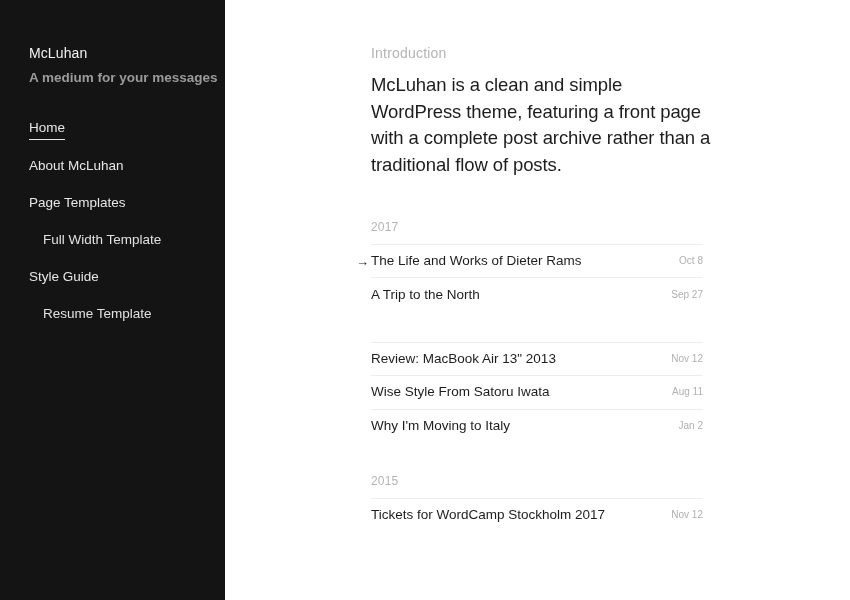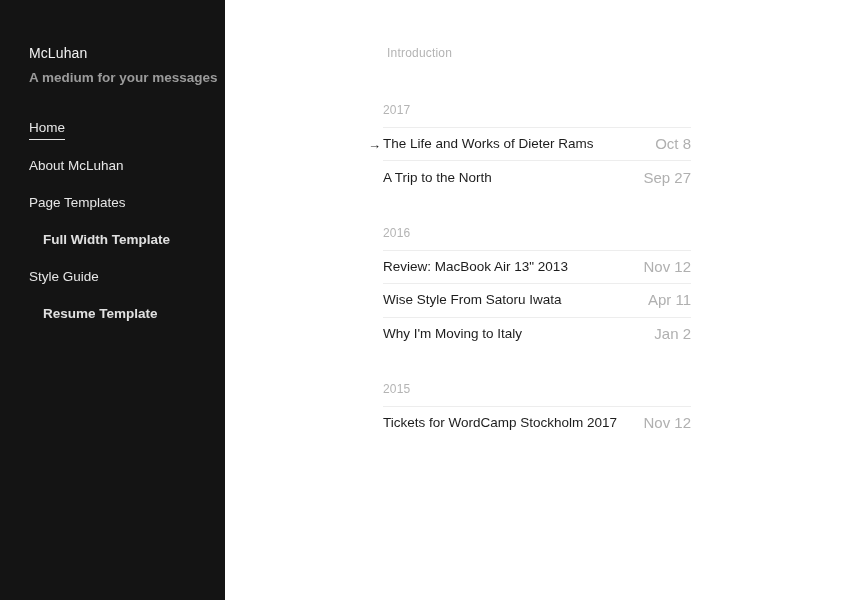--- a/index.html
+++ b/index.html
@@ -79,21 +79,20 @@
   .nav-item.current .nav-label {
     border-bottom: 1px solid #e6e6e6;
     padding-bottom: 1px;
   }
 
   .nav-item.sub {
     padding-left: 14px;
   }
   .nav-item.sub .nav-label {
     color: #e0e0e0;
-    font-weight: bold;
   }
 
   .nav-label {
     display: inline-block;
   }
 
   
   .main {
     flex: 1;
     height: 600px;
@@ -104,42 +103,42 @@
 
   .content {
     position: absolute;
     left: 146px;   
     top: 0;
     width: 332px;  
   }
 
   .eyebrow {
     color: #b4b4b4;
-    font-size: 12px;
+    font-size: 14px;
     line-height: 16px;
-    margin: 45px 0 0 16px;
+    margin: 45px 0 0 0;
     letter-spacing: 0.2px;
   }
 
   .intro {
     color: #1d1d1d;
     font-size: 18.5px;
     line-height: 26.5px;
     margin: 11px 0 0 0;
     font-weight: normal;
     letter-spacing: -0.1px;
     width: 340px;
   }
 
   .archive {
     margin-top: 41px;
   }
 
   .year-group {
-    margin: 12px;
+    margin: 0;
   }
   .year-group + .year-group {
     margin-top: 31px;
   }
 
   .year-label {
     color: #b4b4b4;
     font-size: 12px;
     line-height: 16px;
     margin: 0 0 9px 0;
@@ -160,21 +159,21 @@
   .post-title {
     color: #1d1d1d;
     font-size: 13.5px;
     line-height: 18px;
     white-space: nowrap;
     overflow: hidden;
   }
 
   .post-date {
     color: #b0b0b0;
-    font-size: 15px;
+    font-size: 10px;
     line-height: 18px;
     white-space: nowrap;
     padding-left: 12px;
   }
 
   .row-arrow {
     position: absolute;
     left: -15px;
     top: 50%;
     transform: translateY(-50%);
@@ -226,47 +225,47 @@
         </div>
       </div>
     </nav>
   </aside>
 
   <main class="main">
     <div class="content">
 
       <div class="eyebrow">Introduction</div>
 
+      <p class="intro">McLuhan is a clean and simple WordPress theme, featuring a front page with a complete post archive rather than a traditional flow of posts.</p>
 
       <div class="archive">
 
         <section class="year-group">
           <div class="year-label">2017</div>
 
           <div class="post-row">
             <span class="row-arrow">→</span>
             <span class="post-title">The Life and Works of Dieter Rams</span>
             <span class="post-date">Oct 8</span>
           </div>
           <div class="post-row">
             <span class="post-title">A Trip to the North</span>
             <span class="post-date">Sep 27</span>
           </div>
         </section>
 
         <section class="year-group">
-          <div class="year-label">2016</div>
 
           <div class="post-row">
             <span class="post-title">Review: MacBook Air 13" 2013</span>
             <span class="post-date">Nov 12</span>
           </div>
           <div class="post-row">
             <span class="post-title">Wise Style From Satoru Iwata</span>
-            <span class="post-date">Apr 11</span>
+            <span class="post-date">Aug 11</span>
           </div>
           <div class="post-row">
             <span class="post-title">Why I'm Moving to Italy</span>
             <span class="post-date">Jan 2</span>
           </div>
         </section>
 
         <section class="year-group">
           <div class="year-label">2015</div>
 

